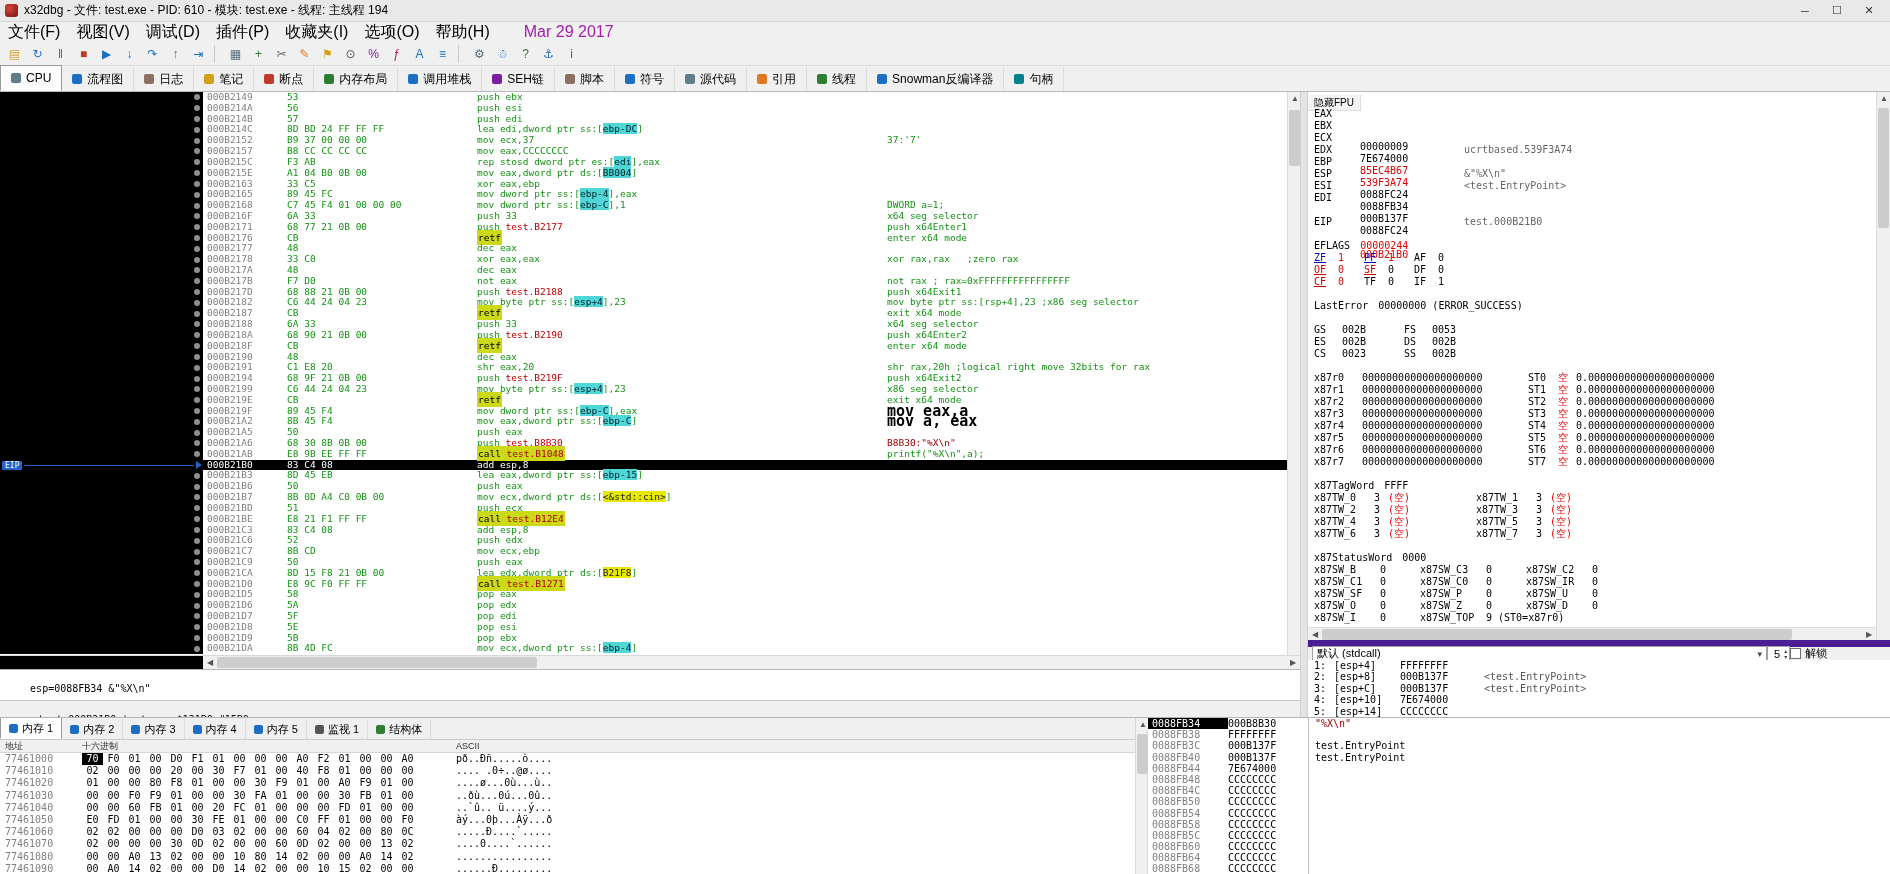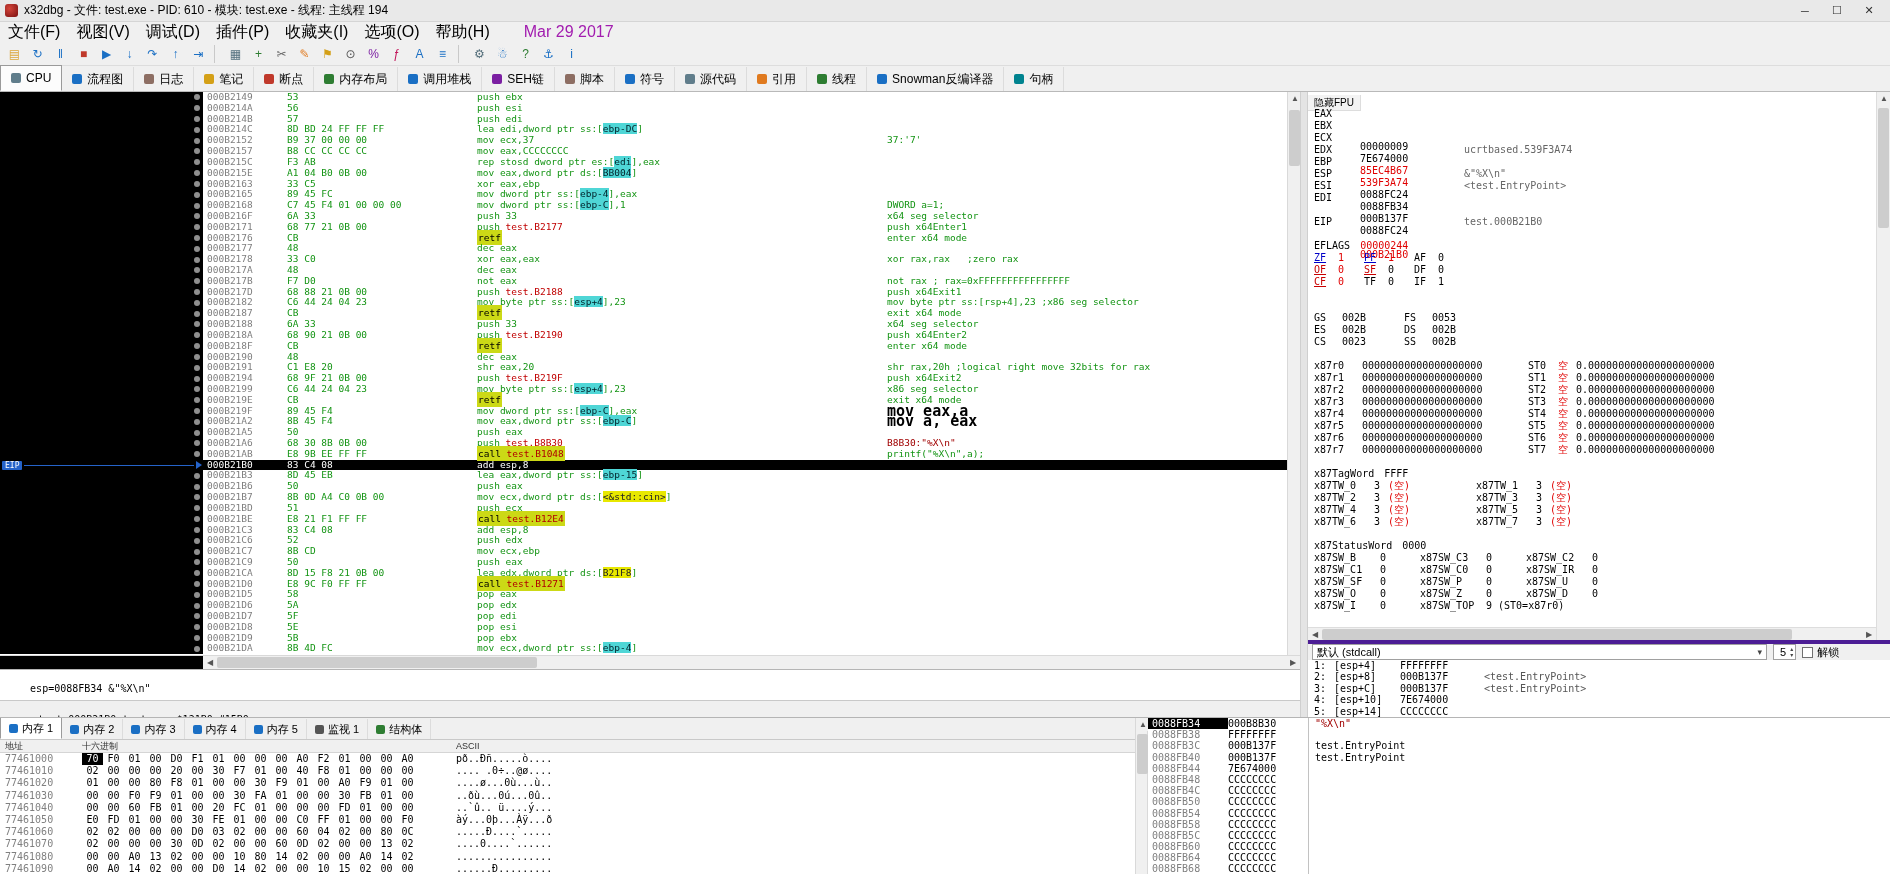--- a/index.html
+++ b/index.html
@@ -86,21 +86,21 @@
   .x87v{flex:0 0 134px;}
   .x87st{flex:0 0 30px;margin-left:32px;}
   .x87tag{flex:0 0 18px;color:#e00000;}
   .twcell{flex:0 0 162px;display:flex;}
   .twcell .rn{flex:0 0 60px;}
   .twv{flex:0 0 14px;}
   .swcell{flex:0 0 106px;display:flex;}
   .swcell .rn{flex:0 0 66px;}
   #reghscroll{position:absolute;left:0;top:535px;width:568px;height:13px;background:#f0f0f0;border-top:1px solid #ddd;display:flex;align-items:center;}
   #regvscroll{position:absolute;left:568px;top:0;width:14px;height:548px;background:#f0f0f0;border-left:1px solid #ddd;}
-  #convrow{position:absolute;left:0;top:548px;width:582px;height:20px;background:#f0f0f0;border-top:4px solid #4c1d95;display:flex;align-items:center;gap:6px;padding:0 4px;font-size:11px;}
+  #convrow{position:absolute;left:0;top:548px;width:582px;height:20px;background:#f0f0f0;border-top:7px solid #4c1d95;display:flex;align-items:center;gap:0;padding:0 4px;font-size:11px;}
   #convcombo{flex:0 0 455px;height:16px;background:#fff;border:1px solid #a0a0a0;display:flex;align-items:center;padding:0 4px;justify-content:space-between;}
   #argspin{height:16px;background:#fff;border:1px solid #a0a0a0;display:flex;align-items:center;padding:0 2px 0 6px;gap:4px;}
   .spinbtns{display:flex;flex-direction:column;font-size:6px;line-height:6px;color:#444;}
   #lockbox{display:flex;align-items:center;gap:4px;}
   .cb{width:11px;height:11px;border:1px solid #707070;background:#fff;display:inline-block;}
   #argrows{position:absolute;left:0;top:568px;width:582px;height:57px;background:#fff;overflow:hidden;}
   .arow{height:11.4px;line-height:11.4px;font-family:"DejaVu Sans Mono","Liberation Mono",monospace;font-size:10px;display:flex;white-space:pre;padding-left:6px;}
   .an{flex:0 0 20px;}
   .aloc{flex:0 0 66px;}
   .av{flex:0 0 84px;}
@@ -331,20 +331,21 @@
         <div class="rline"><span class="rn">ESI</span><span class="rv">000B137F</span><span class="rc">&lt;test.EntryPoint&gt;</span></div>
         <div class="rline"><span class="rn">EDI</span><span class="rv">0088FC24</span></div>
         <div class="rline gap"></div>
         <div class="rline"><span class="rn">EIP</span><span class="rv red">000B21B0</span><span class="rc">test.000B21B0</span></div>
         <div class="rline gap"></div>
         <div class="rline"><span class="rk">EFLAGS</span><span class="red">00000244</span></div>
         <div class="rline"><span class="fcell"><span class="fn bu">ZF</span><span class="fv red">1</span></span><span class="fcell"><span class="fn bu">PF</span><span class="fv red">1</span></span><span class="fcell"><span class="fn ">AF</span><span class="fv">0</span></span></div>
         <div class="rline"><span class="fcell"><span class="fn ru">OF</span><span class="fv red">0</span></span><span class="fcell"><span class="fn ru">SF</span><span class="fv">0</span></span><span class="fcell"><span class="fn ">DF</span><span class="fv">0</span></span></div>
         <div class="rline"><span class="fcell"><span class="fn ru">CF</span><span class="fv red">0</span></span><span class="fcell"><span class="fn ">TF</span><span class="fv">0</span></span><span class="fcell"><span class="fn ">IF</span><span class="fv">1</span></span></div>
         <div class="rline gap"></div>
+        <div class="rline"><span class="rk">LastError</span><span>00000000 (ERROR_SUCCESS)</span></div>
         <div class="rline gap"></div>
         <div class="rline"><span class="scell"><span class="rn">GS</span><span>002B</span></span><span class="scell"><span class="rn">FS</span><span>0053</span></span></div>
         <div class="rline"><span class="scell"><span class="rn">ES</span><span>002B</span></span><span class="scell"><span class="rn">DS</span><span>002B</span></span></div>
         <div class="rline"><span class="scell"><span class="rn">CS</span><span>0023</span></span><span class="scell"><span class="rn">SS</span><span>002B</span></span></div>
         <div class="rline gap"></div>
         <div class="rline"><span class="x87n">x87r0</span><span class="x87v">00000000000000000000</span><span class="x87st">ST0</span><span class="x87tag">空</span><span>0.000000000000000000000</span></div>
         <div class="rline"><span class="x87n">x87r1</span><span class="x87v">00000000000000000000</span><span class="x87st">ST1</span><span class="x87tag">空</span><span>0.000000000000000000000</span></div>
         <div class="rline"><span class="x87n">x87r2</span><span class="x87v">00000000000000000000</span><span class="x87st">ST2</span><span class="x87tag">空</span><span>0.000000000000000000000</span></div>
         <div class="rline"><span class="x87n">x87r3</span><span class="x87v">00000000000000000000</span><span class="x87st">ST3</span><span class="x87tag">空</span><span>0.000000000000000000000</span></div>
         <div class="rline"><span class="x87n">x87r4</span><span class="x87v">00000000000000000000</span><span class="x87st">ST4</span><span class="x87tag">空</span><span>0.000000000000000000000</span></div>

